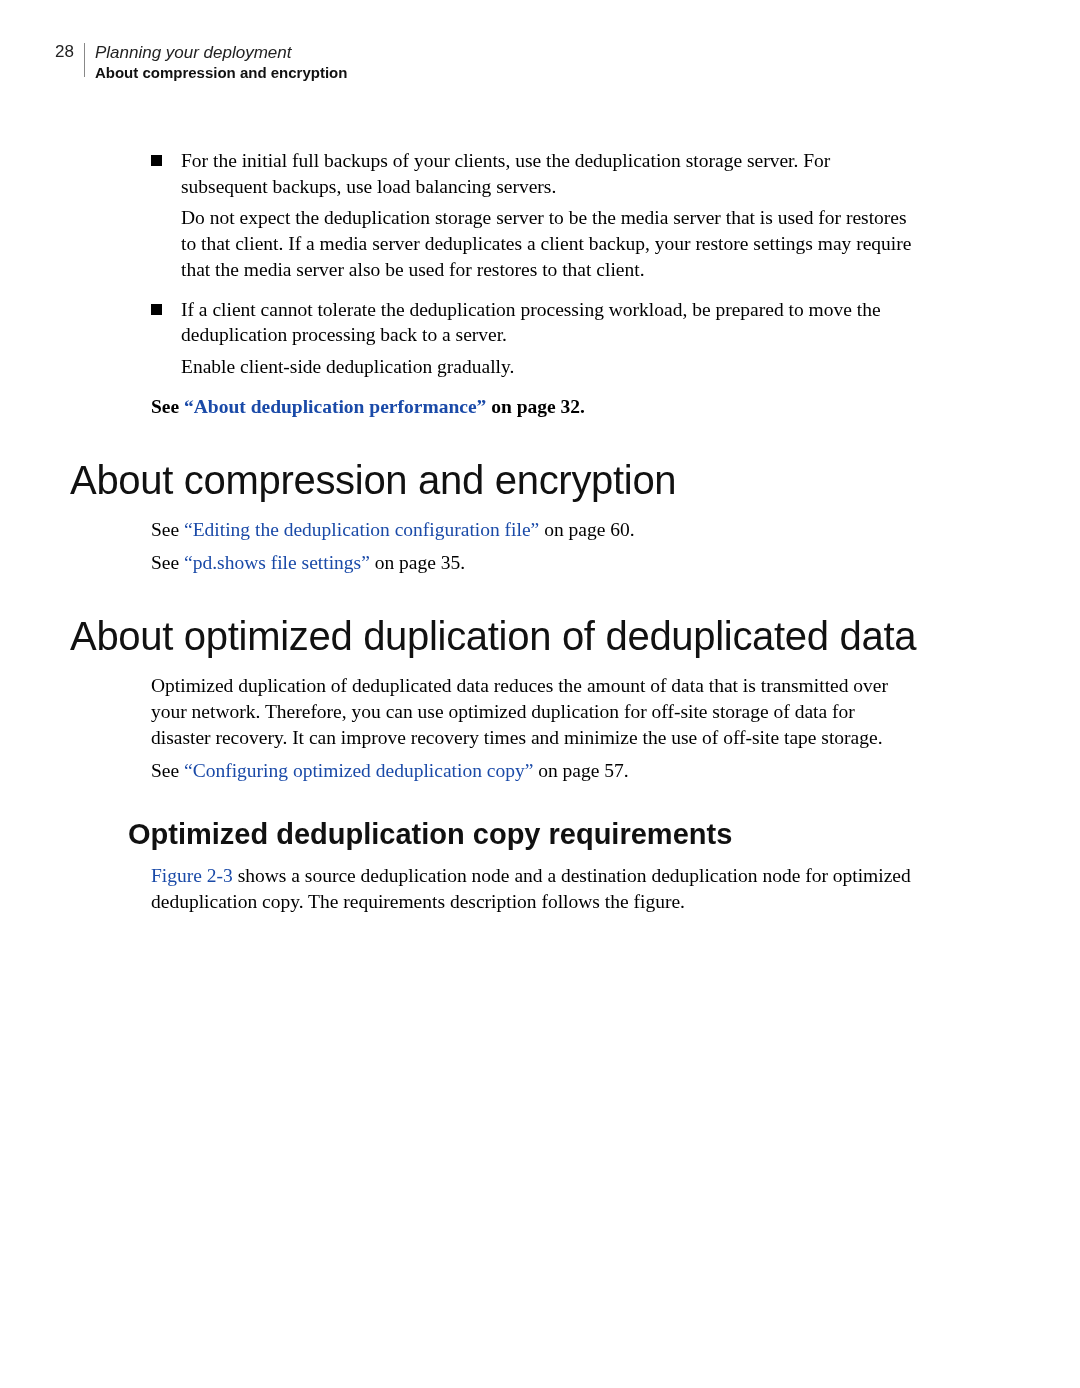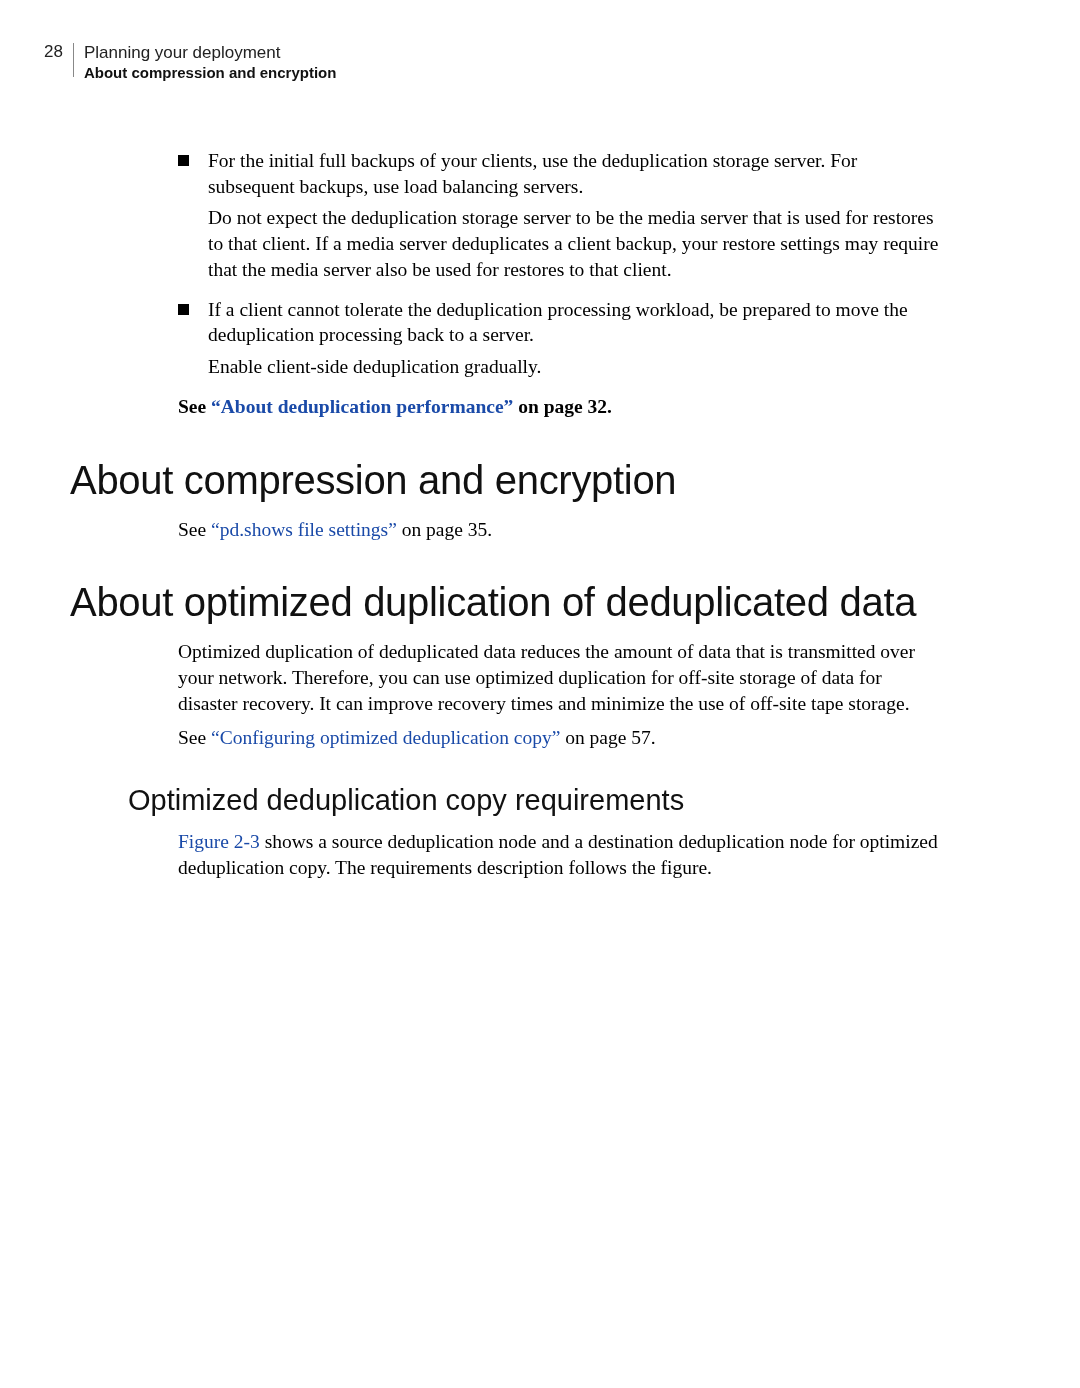--- a/index.html
+++ b/index.html
@@ -14,21 +14,21 @@
   }
   .page {
     position: relative;
     width: 1080px;
     height: 1388px;
     box-sizing: border-box;
   }
   .header {
     position: absolute;
     top: 42px;
-    left: 44px;
+    left: 55px;
     display: flex;
     align-items: flex-start;
     font-family: "Helvetica Neue", Helvetica, Arial, sans-serif;
   }
   .page-number {
     font-size: 17px;
     color: #222;
     padding-right: 10px;
   }
   .divider {
@@ -37,34 +37,35 @@
     background: #888;
     margin-top: 1px;
   }
   .header-text {
     padding-left: 10px;
     line-height: 1.25;
   }
   .header-line1 {
     font-size: 17px;
     color: #222;
+    font-style: italic;
   }
   .header-line2 {
     font-size: 15px;
     font-weight: 600;
     color: #111;
   }
   .content {
     position: absolute;
     top: 148px;
     left: 70px;
     width: 960px;
   }
   .body-indent {
-    margin-left: 108px;
+    margin-left: 81px;
     width: 765px;
     font-size: 19.5px;
     line-height: 1.32;
     color: #000;
     font-family: Georgia, 'Times New Roman', serif;
   }
   ul.bullets {
     list-style: none;
     padding: 0;
     margin: 0;
@@ -96,21 +97,21 @@
   h1.section {
     font-family: "Helvetica Neue", Helvetica, Arial, sans-serif;
     font-weight: 400;
     font-size: 40px;
     color: #111;
     margin: 38px 0 14px 0;
     letter-spacing: -0.3px;
   }
   h2.subsection {
     font-family: "Helvetica Neue", Helvetica, Arial, sans-serif;
-    font-weight: 400;
+    font-weight: 700;
     font-size: 29px;
     color: #111;
     margin: 34px 0 12px 0;
     margin-left: 58px;
   }
   .sec-body p {
     margin: 0 0 8px 0;
   }
   .sec-body p.gap-top {
     margin-top: 10px;
@@ -144,20 +145,23 @@
         </li>
       </ul>
       <p class="para after-bullets">
         <span>See </span><span class="link">“About deduplication performance”</span><span> on page 32.</span>
       </p>
     </div>
 
     <h1 class="section">About compression and encryption</h1>
     <div class="body-indent sec-body">
       <p>
+        <span>See </span><span class="link">“Editing the deduplication configuration file”</span><span> on page 60.</span>
+      </p>
+      <p>
         <span>See </span><span class="link">“pd.shows file settings”</span><span> on page 35.</span>
       </p>
     </div>
 
     <h1 class="section">About optimized duplication of deduplicated data</h1>
     <div class="body-indent sec-body">
       <p>Optimized duplication of deduplicated data reduces the amount of data that is transmitted over your network. Therefore, you can use optimized duplication for off-site storage of data for disaster recovery. It can improve recovery times and minimize the use of off-site tape storage.</p>
       <p>
         <span>See </span><span class="link">“Configuring optimized deduplication copy”</span><span> on page 57.</span>
       </p>

